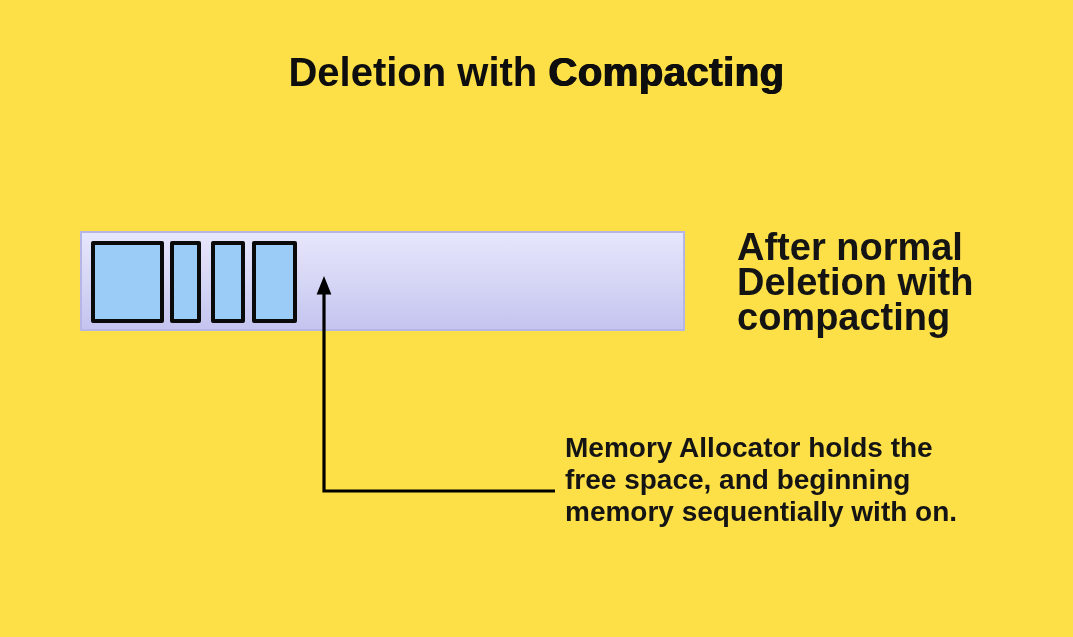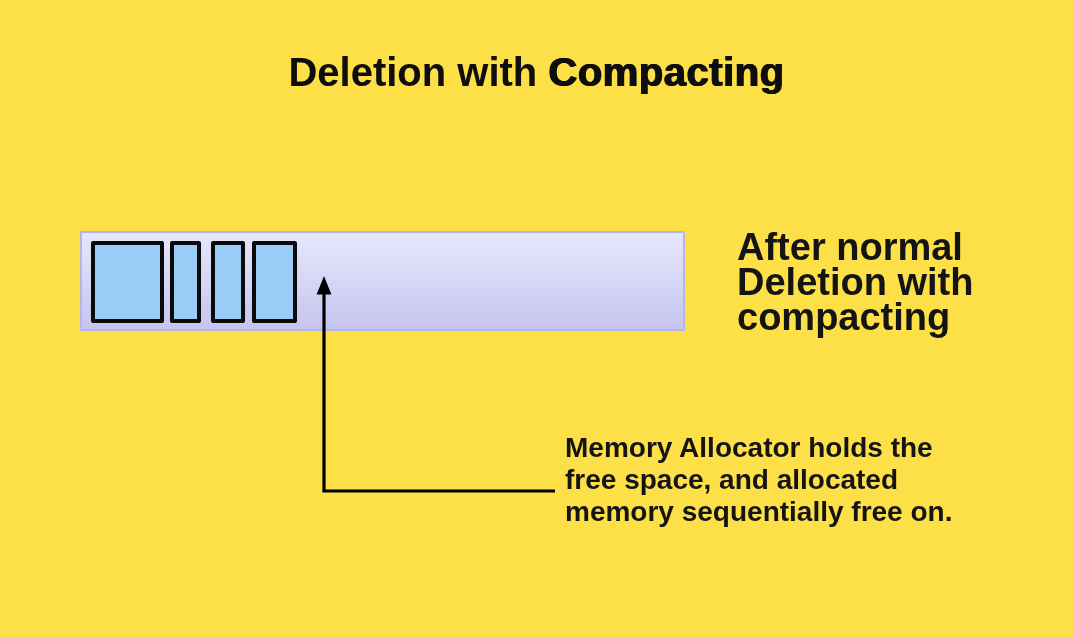--- a/index.html
+++ b/index.html
@@ -100,22 +100,22 @@
   </div>
 
   <div class="after-label">
     <div>After normal</div>
     <div>Deletion with</div>
     <div>compacting</div>
   </div>
 
   <div class="annotation">
     <div>Memory Allocator holds the</div>
-    <div>free space, and allocated</div>
-    <div>memory sequentially free on.</div>
+    <div>free space, and beginning</div>
+    <div>memory sequentially with on.</div>
   </div>
 
   <svg class="arrow-overlay" viewBox="0 0 1073 637" xmlns="http://www.w3.org/2000/svg" aria-hidden="true">
     <path d="M 555 491 L 324 491 L 324 290" fill="none" stroke="#000000" stroke-width="3.2"></path>
     <path d="M 324 276 L 316.6 294.5 L 331.4 294.5 Z" fill="#000000"></path>
   </svg>
 
 </div>
 
 </body></html>

